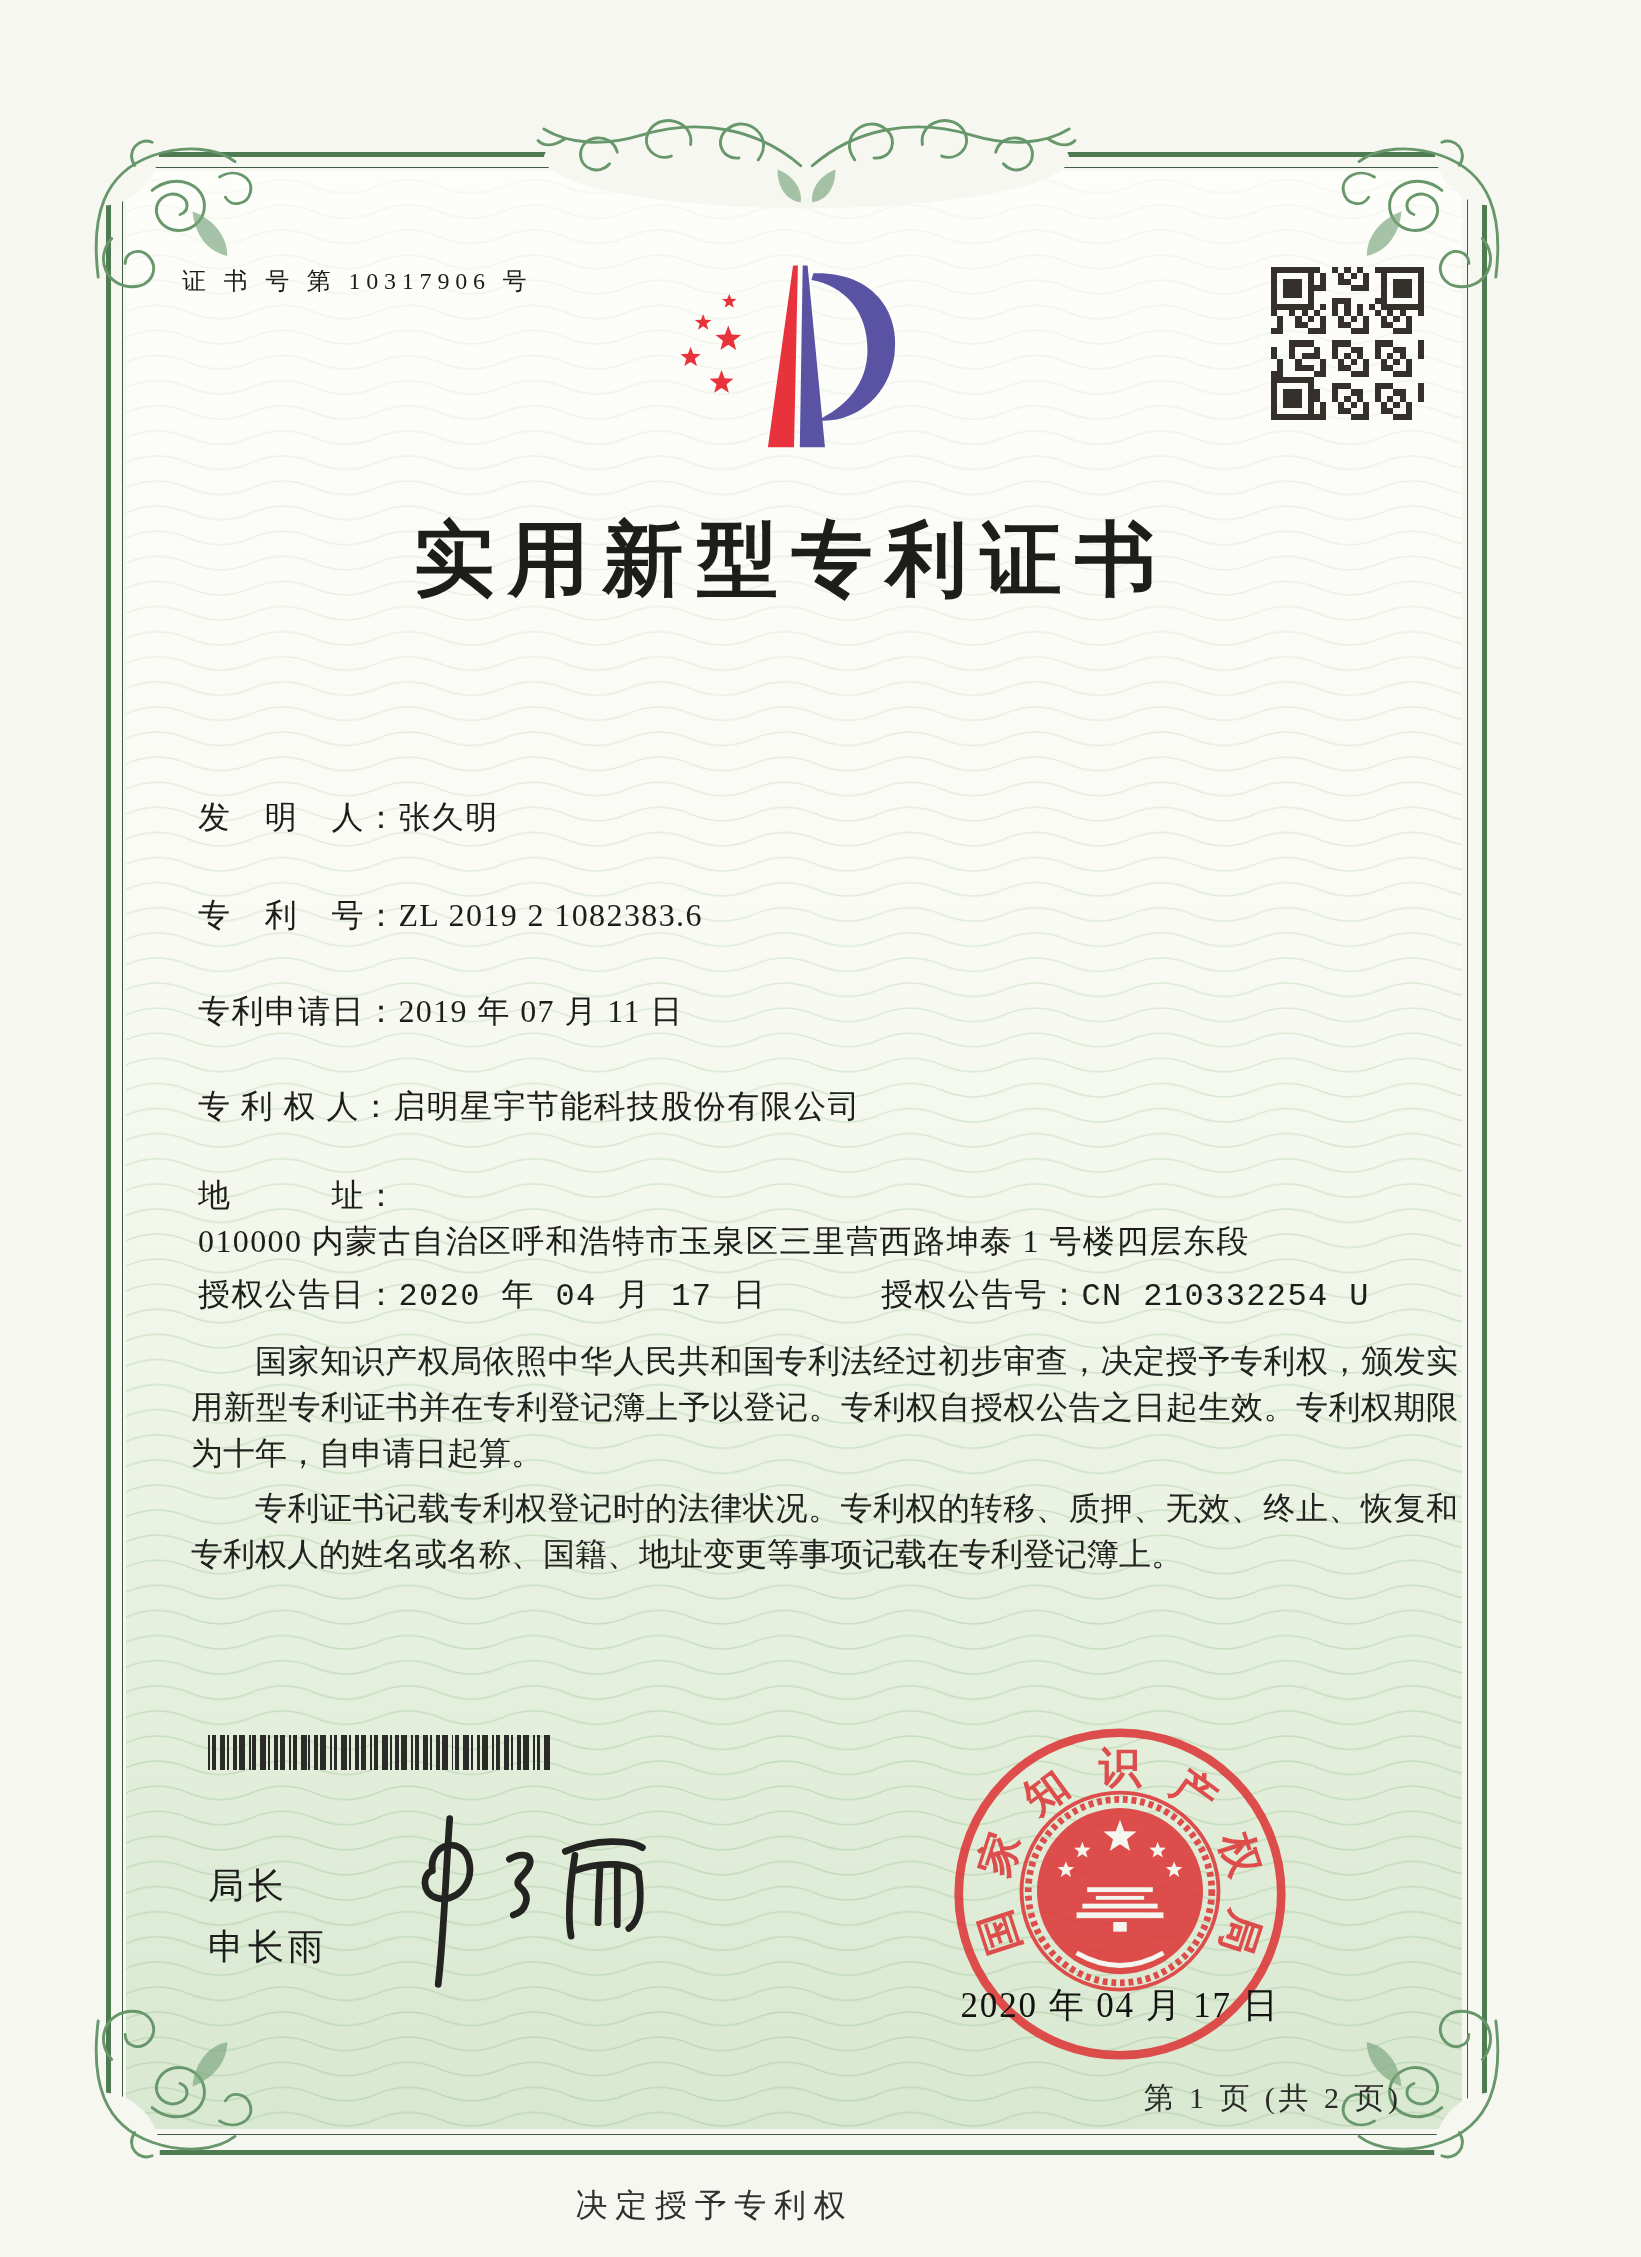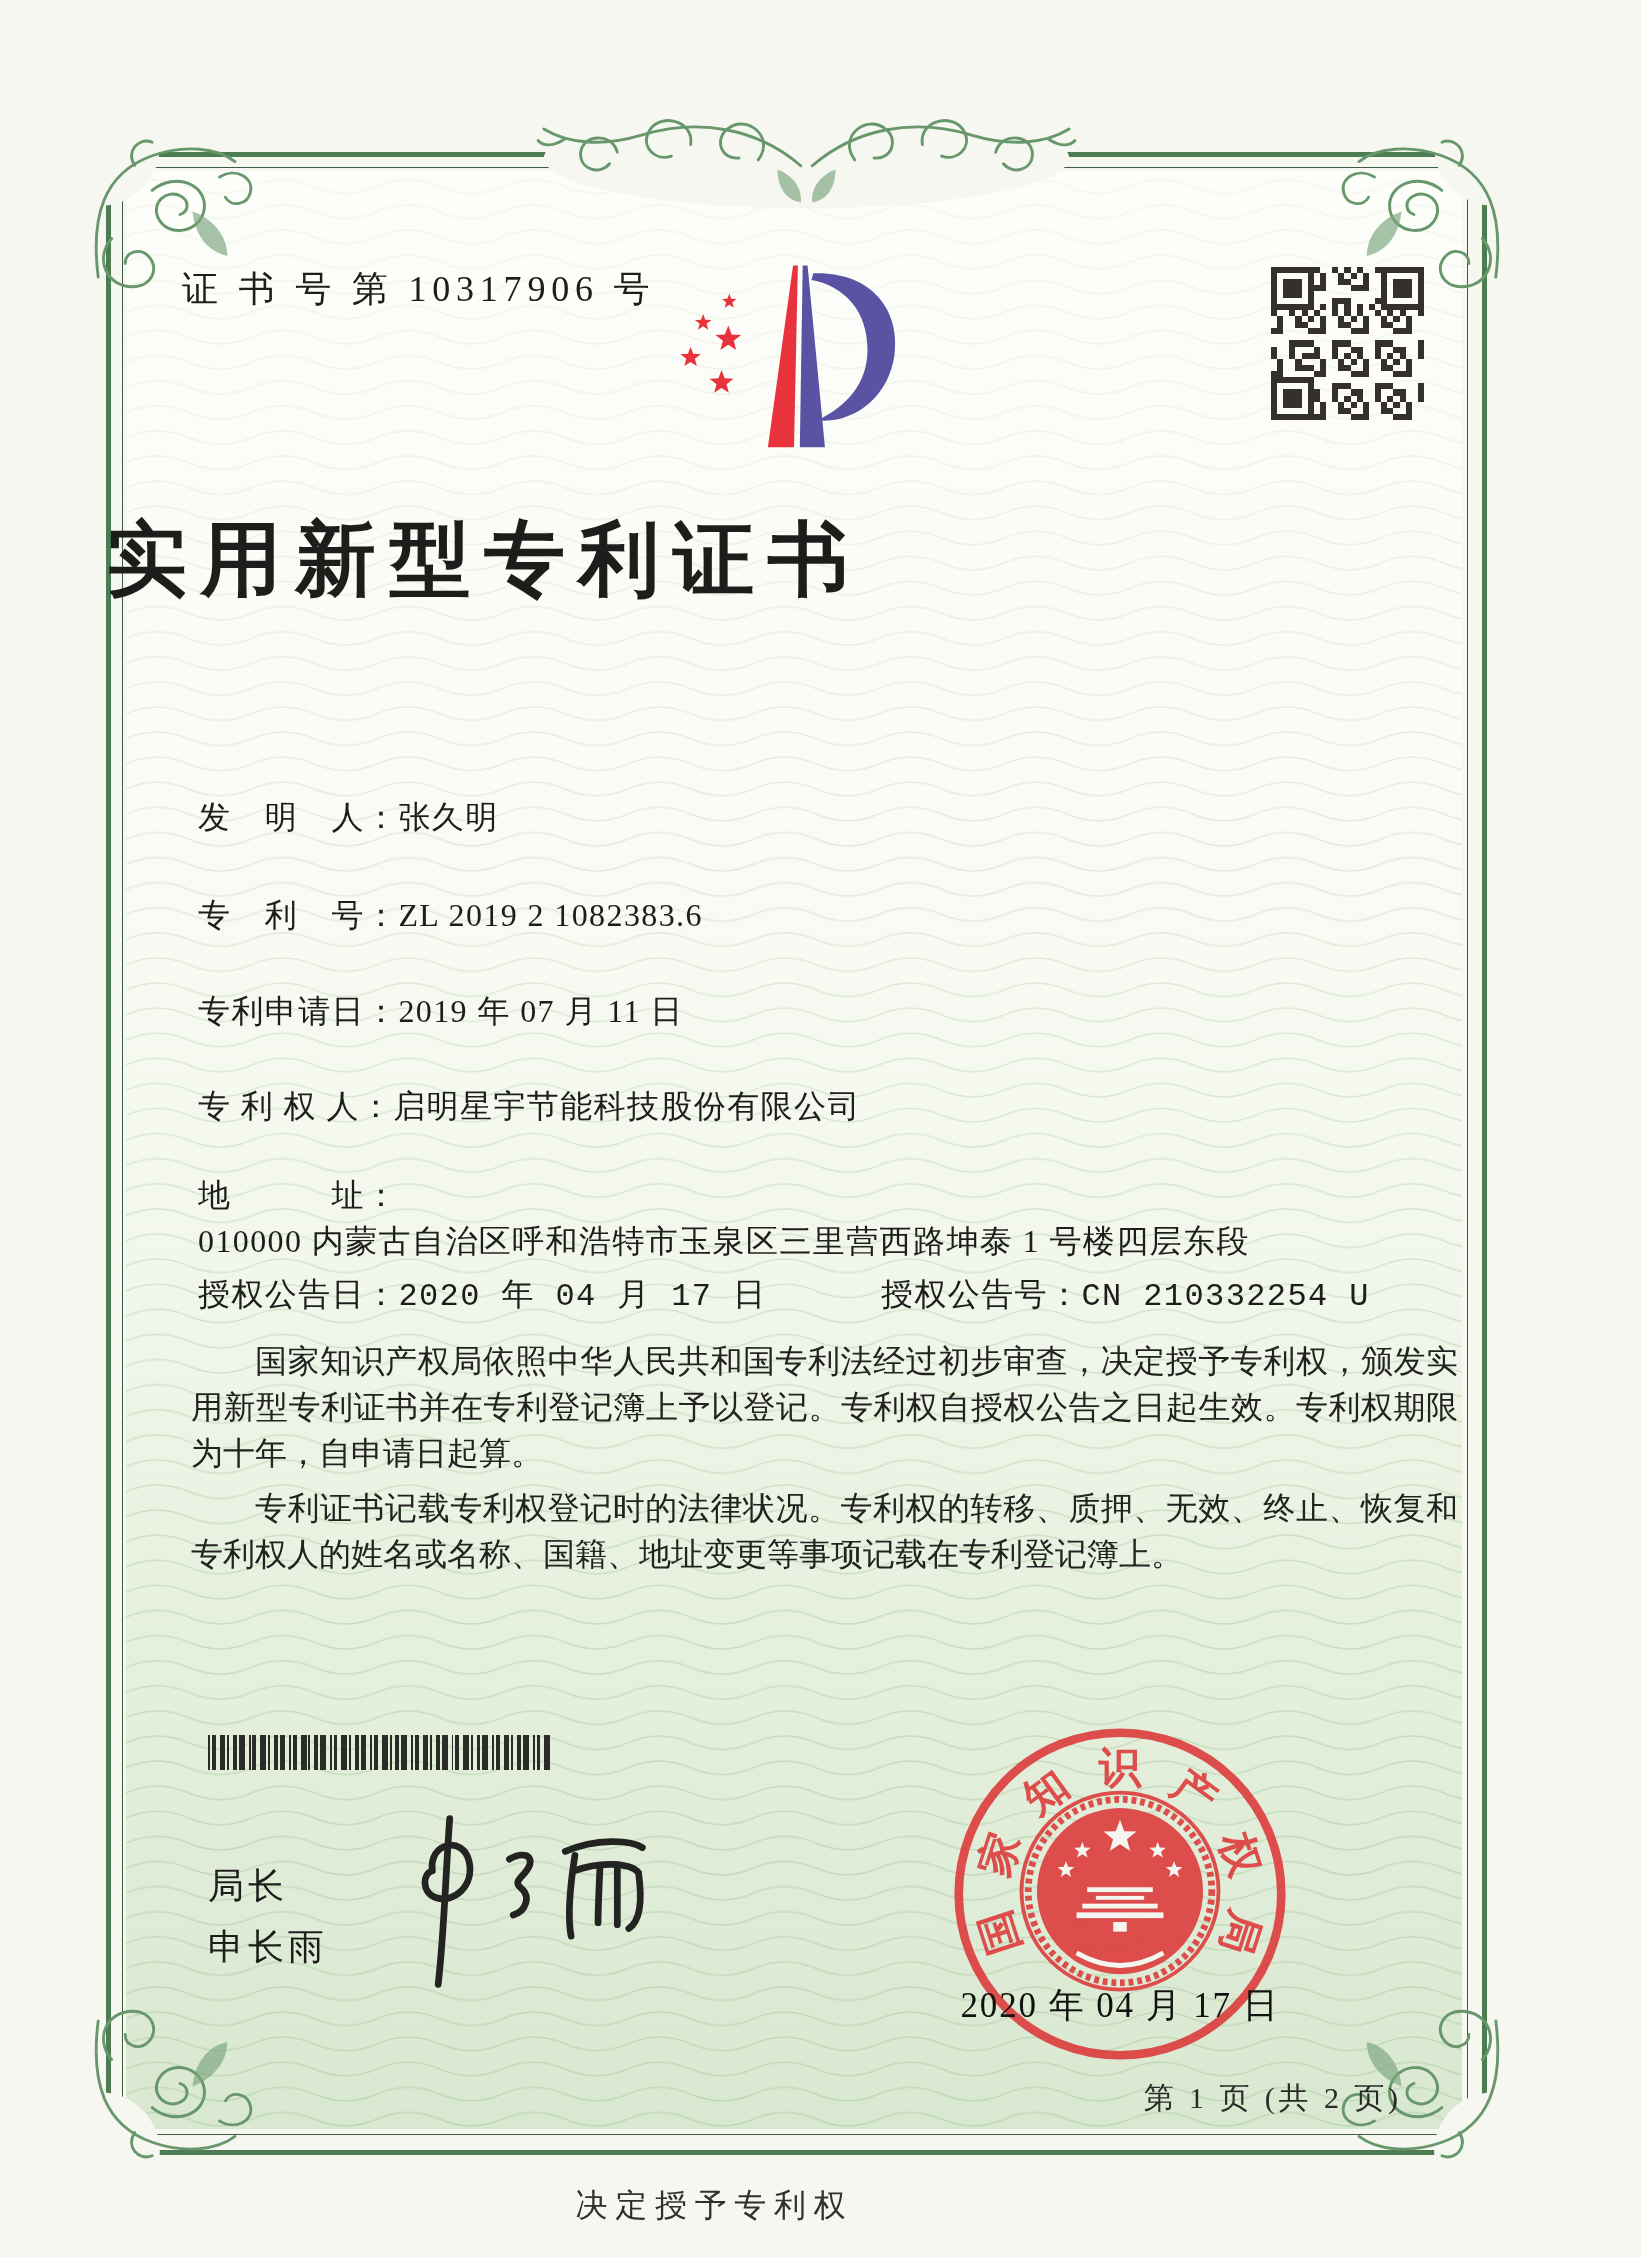--- a/index.html
+++ b/index.html
@@ -5,22 +5,22 @@
   html,body{margin:0;padding:0;background:#e9e9e6;}
   .page{position:relative;width:1641px;height:2257px;background:#f7f7f2;overflow:hidden;
         font-family:"Liberation Serif","DejaVu Serif",serif;color:#1d1d1b;}
   .abs{position:absolute;}
   
   .frame-outer{left:106px;top:152px;width:1371px;height:1993px;border:5.8px solid #4e7b52;}
   .frame-inner{left:122px;top:167px;width:1344px;height:1966px;border:1.9px solid #3d5c42;}
   .frame-bg{left:126px;top:171px;width:1336px;height:1958px;
             background:linear-gradient(180deg,#fdfdfa 0%,#fafbf5 35%,#f1f6ea 58%,#e4efdc 78%,#d9e8d1 100%);}
   
-  .certno{left:182px;top:265px;font-size:36px;letter-spacing:5.8px;}
-  .title{left:106px;top:506px;width:1371px;text-align:left;font-size:81px;font-weight:700;letter-spacing:13.5px;}
+  .certno{left:182px;top:265px;font-size:24px;letter-spacing:5.8px;}
+  .title{left:106px;top:506px;width:1371px;text-align:center;font-size:81px;font-weight:700;letter-spacing:13.5px;}
   .row{left:198px;font-size:32px;letter-spacing:1.4px;line-height:46px;white-space:pre;}
   .row .lbl{white-space:pre;}
   .addr{white-space:normal;width:1274px;}
   .addr .val{display:inline-block;width:1081px;vertical-align:top;}
   .grant-grp{font-size:32px;letter-spacing:1.4px;white-space:pre;font-family:Liberation Mono, monospace;}
   .para{left:191px;width:1267px;font-size:32px;line-height:46px;text-align:justify;text-indent:64px;color:#222220;}
   .director{left:208px;font-size:36px;letter-spacing:3.9px;}
   .pageinfo{left:27px;top:2078px;width:1375px;text-align:right;font-size:30px;letter-spacing:3.9px;color:#2a2a28;}
   .backnote{left:27px;top:2184px;width:1375px;text-align:center;font-size:32px;letter-spacing:7.7px;color:#30302e;}
   .sealdate{left:951px;top:1982px;width:338px;text-align:center;font-size:35px;letter-spacing:1.9px;color:#121210;z-index:5;}

